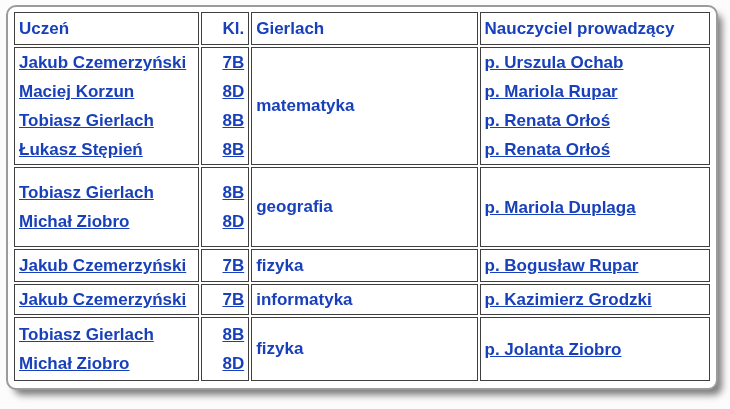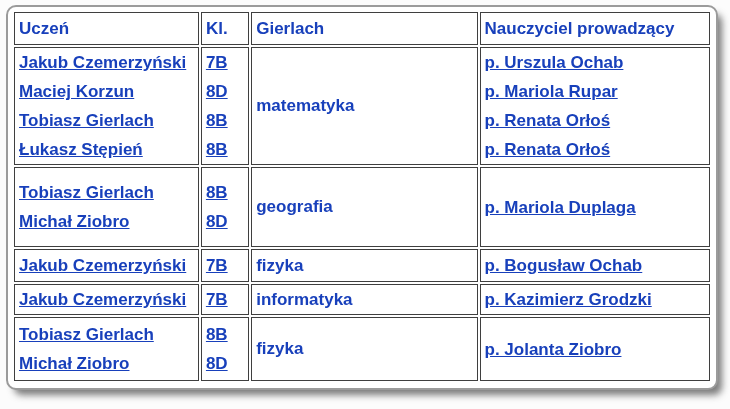--- a/index.html
+++ b/index.html
@@ -47,21 +47,21 @@
     padding: 0 4px;
     vertical-align: middle;
     overflow: hidden;
     white-space: nowrap;
     margin-left: 8px;
   }
   th {
     text-align: left;
     height: 31px;
   }
-  th.center, td.classes { text-align: left; }
+  th.center, td.classes { text-align: right; }
   .line { line-height: 29px; text-decoration: underline; }
   tr.r-matematyka td  { height: 116px; }
   tr.r-geografia td   { height: 78px;  }
   tr.r-fizyka td      { height: 31px;  }
   tr.r-informatyka td { height: 28px;  }
   tr.r-chemia td      { height: 62px;  }
 </style>
 </head>
 <body>
 
@@ -120,21 +120,21 @@
         </tr>
         <tr class="r-fizyka">
           <td class="students">
             <div class="line">Jakub Czemerzyński</div>
           </td>
           <td class="classes">
             <div class="line">7B</div>
           </td>
           <td class="subject">fizyka</td>
           <td class="teachers">
-            <div class="line">p. Bogusław Ochab</div>
+            <div class="line">p. Bogusław Rupar</div>
           </td>
         </tr>
         <tr class="r-informatyka">
           <td class="students">
             <div class="line">Jakub Czemerzyński</div>
           </td>
           <td class="classes">
             <div class="line">7B</div>
           </td>
           <td class="subject">informatyka</td>

